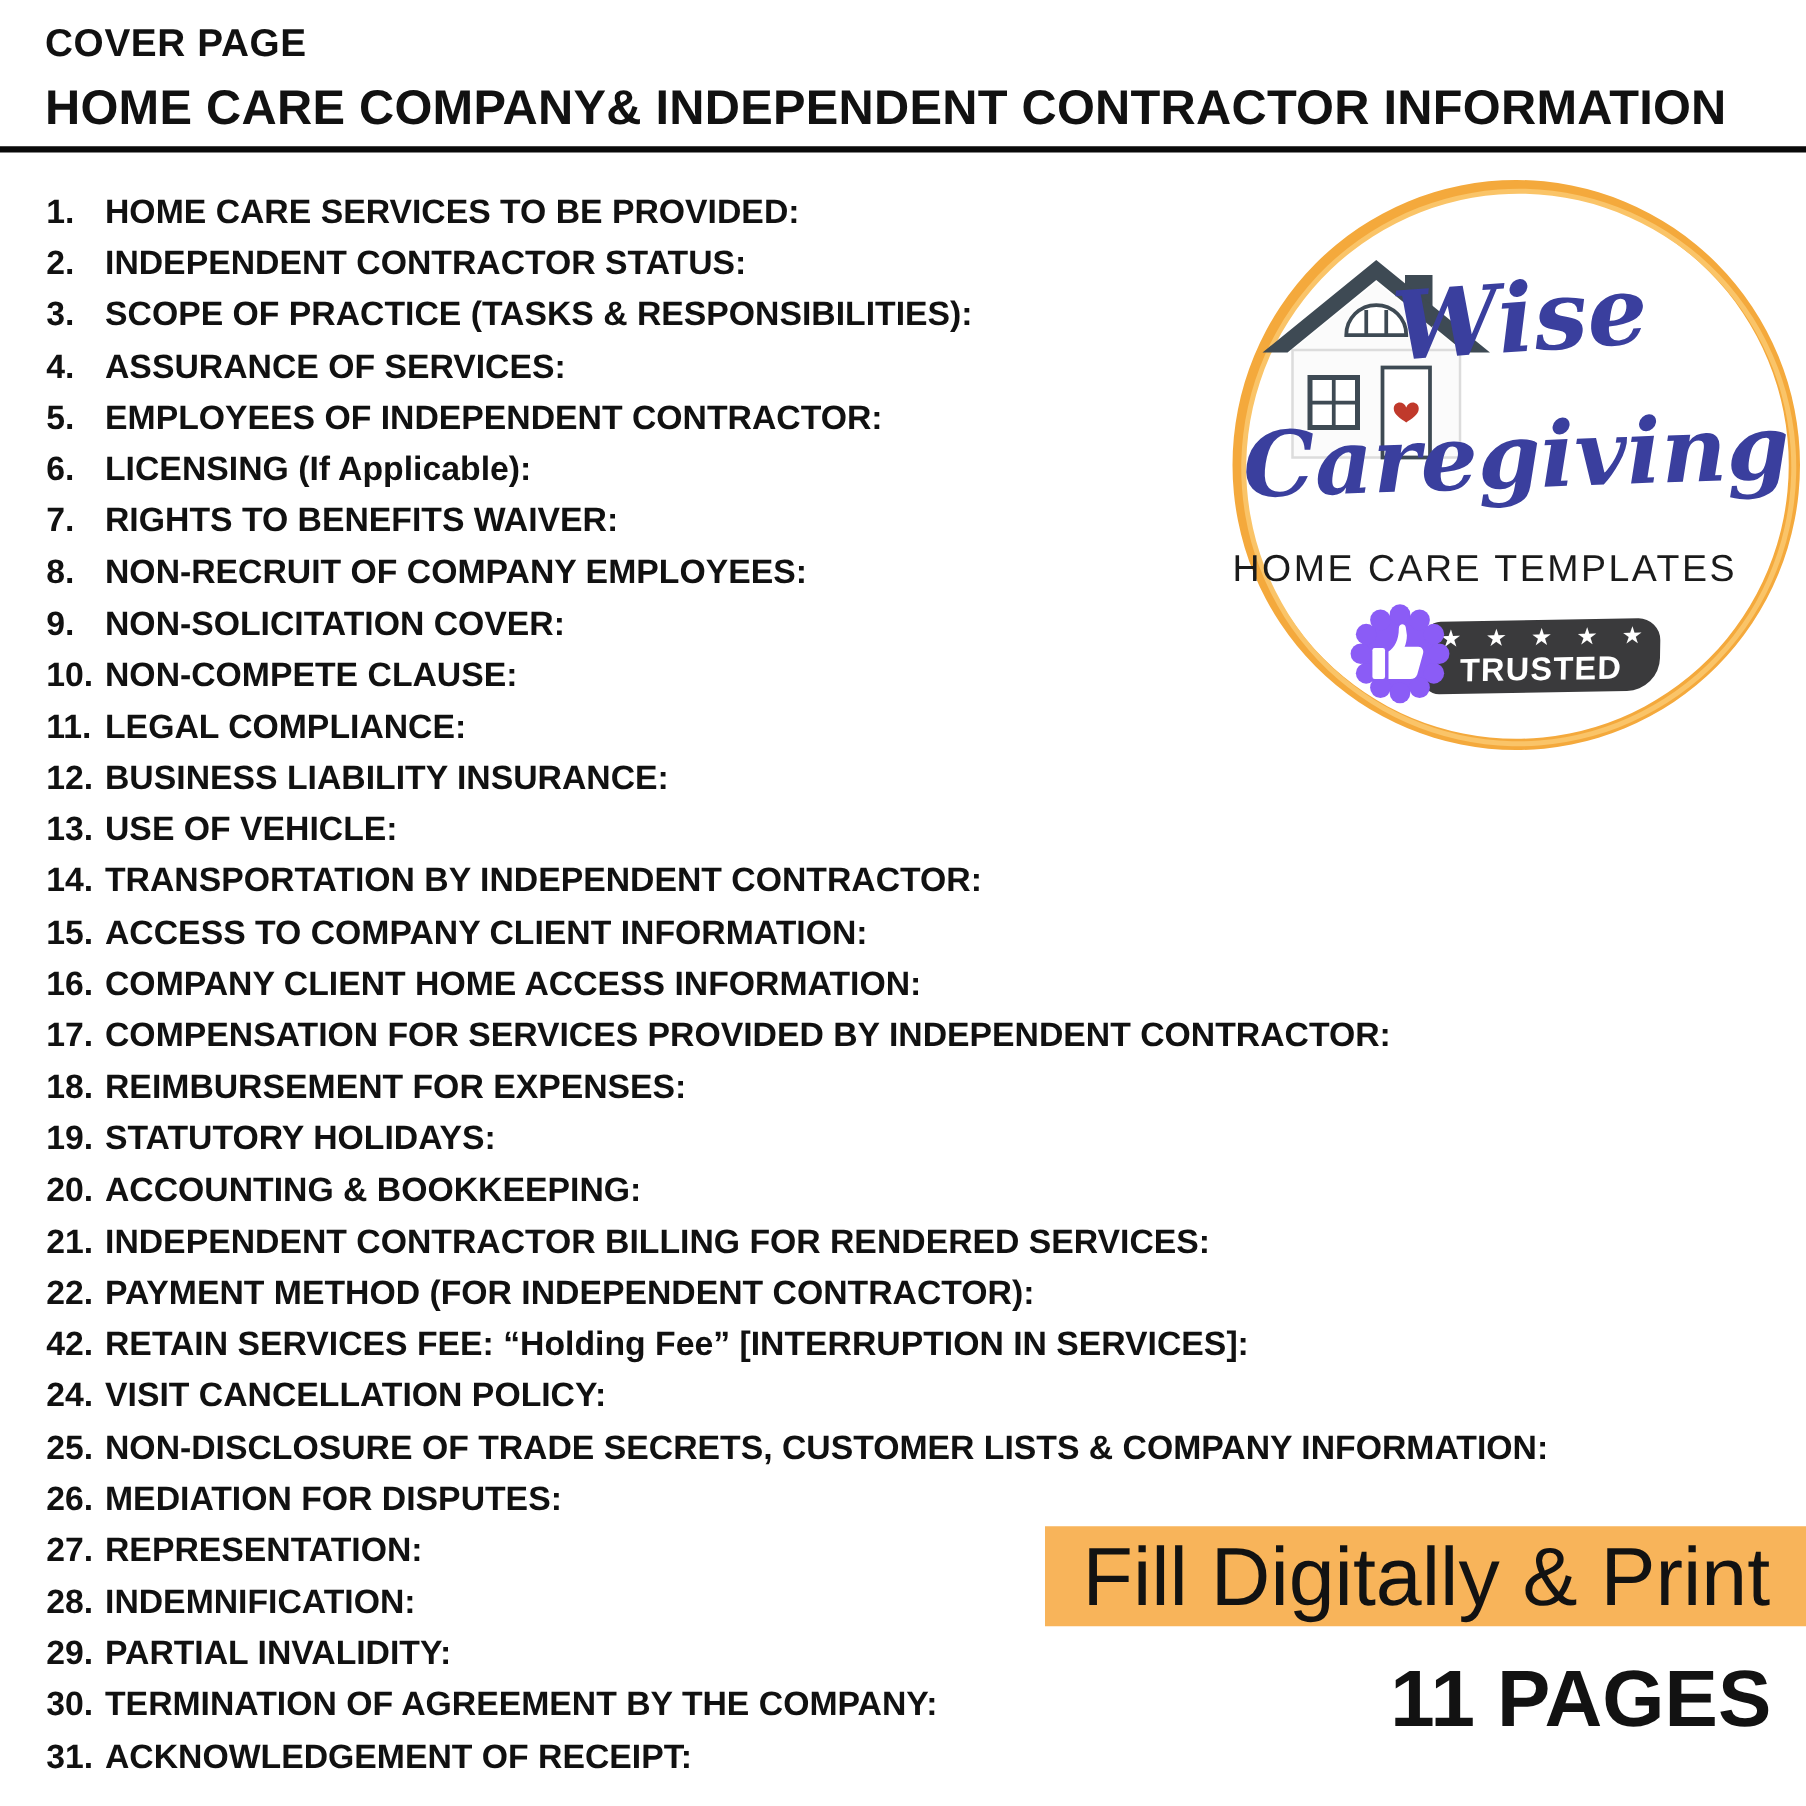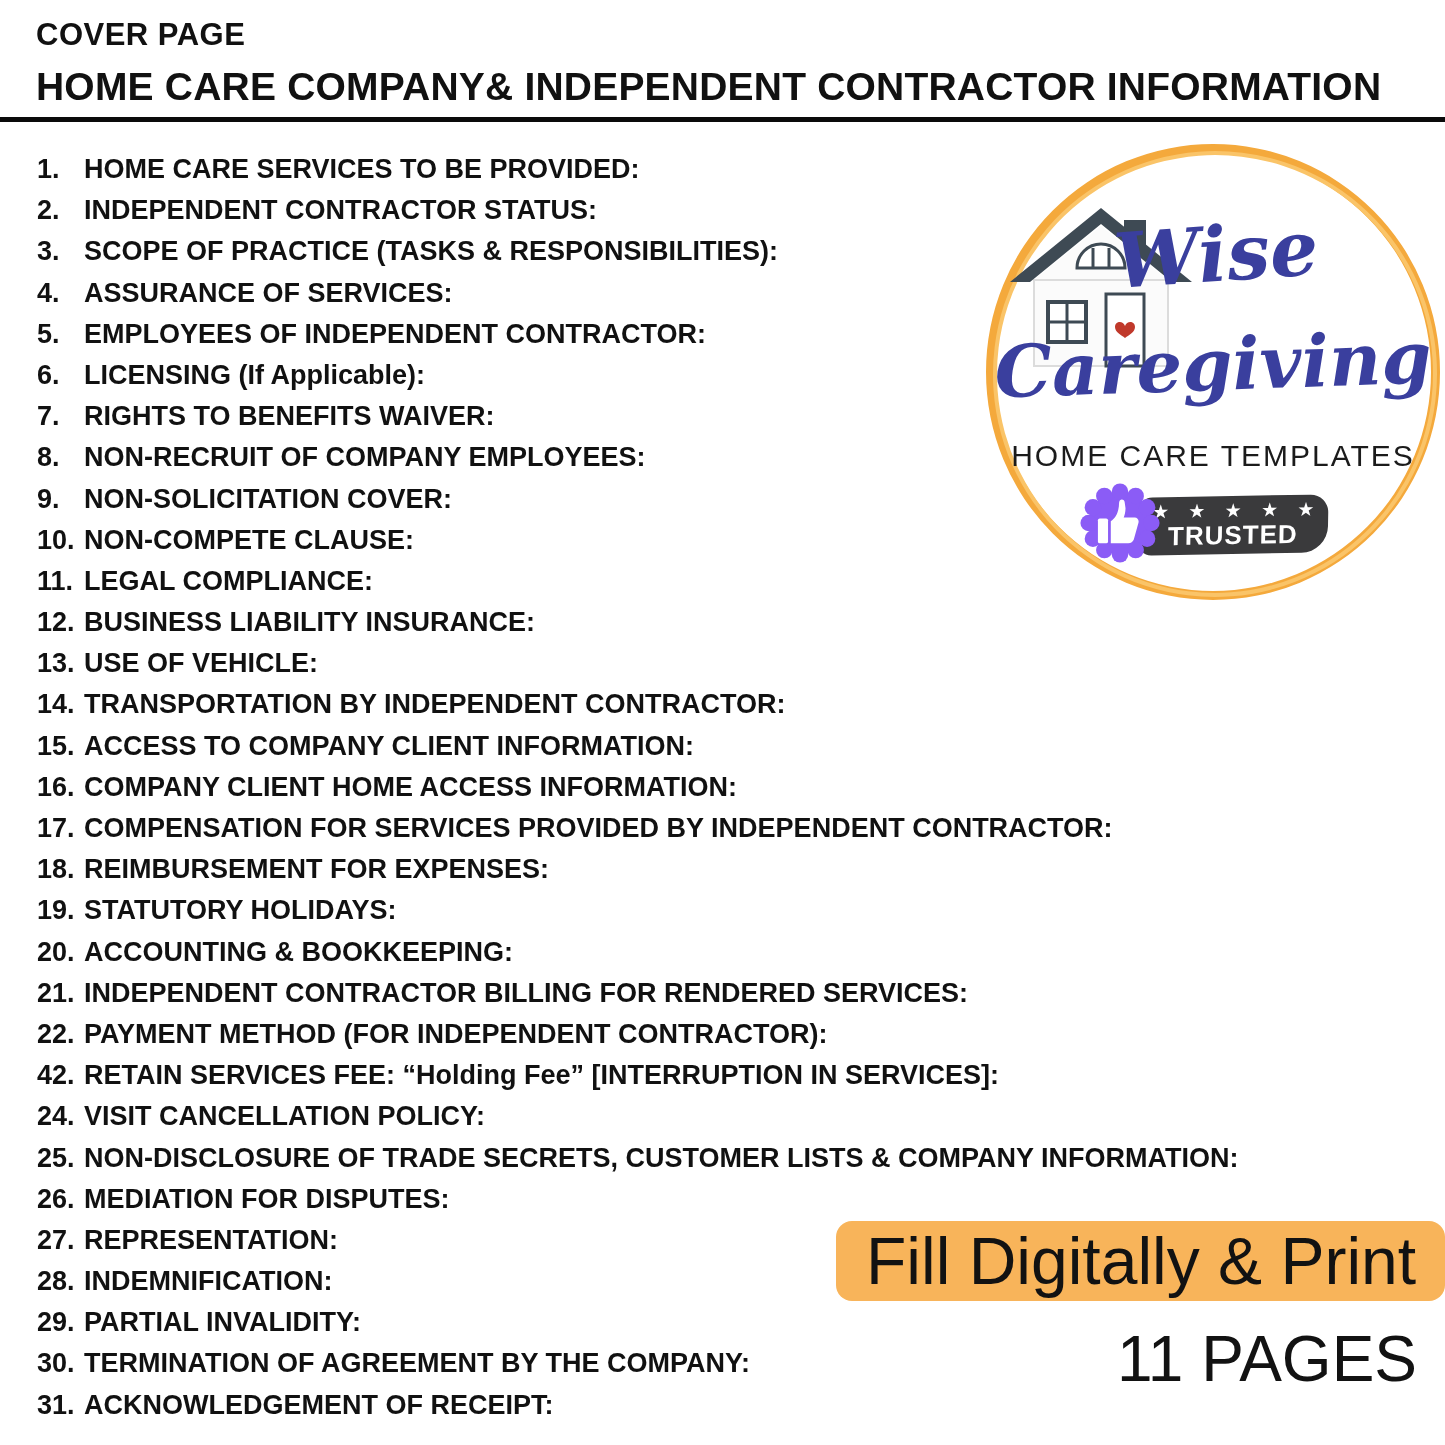--- a/index.html
+++ b/index.html
@@ -44,21 +44,21 @@
     position:absolute; left:128px; top:66px;
     font-family:"DejaVu Serif", serif; font-style:italic; font-weight:bold;
     font-size:76px; color:#3A3F9E; transform:rotate(-4deg);
   }
   .brand2 {
     position:absolute; left:0; top:178px; width:100%; text-align:center;
     font-family:"DejaVu Serif", serif; font-style:italic; font-weight:bold;
     font-size:72px; color:#3A3F9E; transform:rotate(-2deg); white-space:nowrap;
   }
   .tagline {
-    position:absolute; left:0; top:295px; width:100%; text-align:center;
+    position:absolute; left:0; top:295px; width:100%; text-align:left;
     font-size:30px; font-weight:400; letter-spacing:2px; color:#1b1b1b; white-space:nowrap;
   }
   .trusted-banner {
     position:absolute; left:152px; top:352px; width:190px; height:58px;
     background:#3A3A3C; border-radius:14px 18px 26px 14px;
     transform:skewX(-2deg) rotate(-1deg);
     display:flex; flex-direction:column; align-items:center; justify-content:center;
     z-index:2;
   }
   .stars {
@@ -66,29 +66,28 @@
     padding-left:7px; 
   }
   .trusted-lbl {
     font-size:26px; font-weight:600; color:#ffffff; letter-spacing:1px; line-height:28px;
   }
   .thumb-blob { position:absolute; left:88px; top:333px; width:92px; height:92px; z-index:3; }
   
   .fill-bar {
     position:absolute; left:836px; top:1221px; width:609px; height:80px;
     background:#F8B45A;
-    border-radius:16px;
   }
   .fill-bar .fill-txt {
     position:absolute; left:30px; top:0; line-height:80px;
     font-size:66px; font-weight:400; color:#121212; white-space:nowrap;
   }
   .pages {
     position:absolute; right:28px; top:1322px;
-    font-size:64px; font-weight:400; color:#121212; white-space:nowrap;
+    font-size:64px; font-weight:700; color:#121212; white-space:nowrap;
   }
 </style>
 </head>
 <body>
 
 <div class="page">
 
   <div class="hdr">
     <div class="hdr-title">COVER PAGE</div>
     <div class="hdr-sub">HOME CARE COMPANY&amp; INDEPENDENT CONTRACTOR INFORMATION</div>

